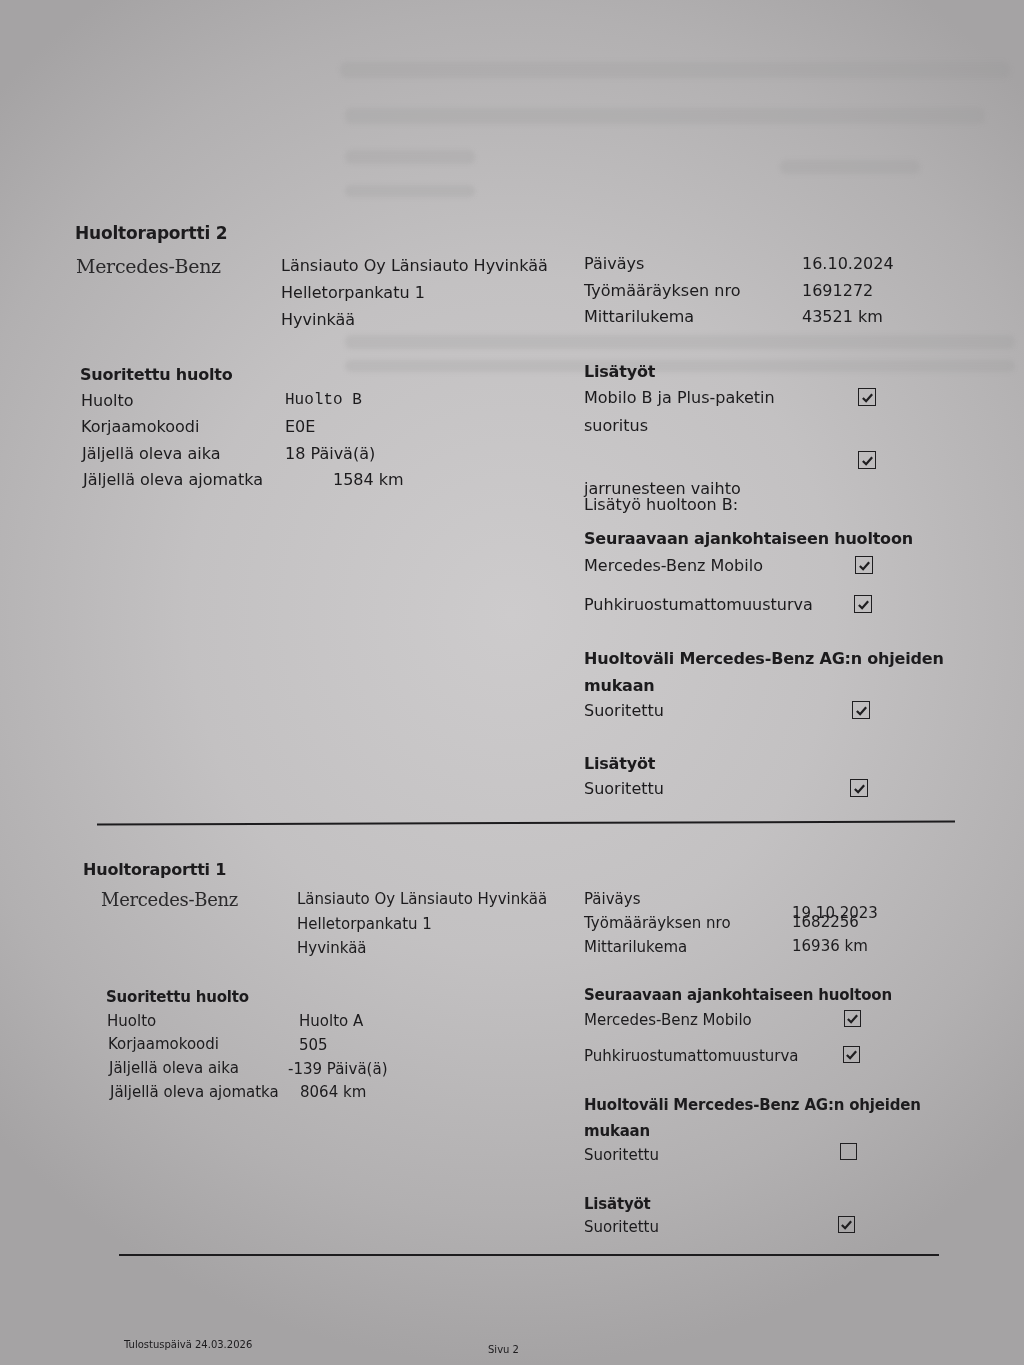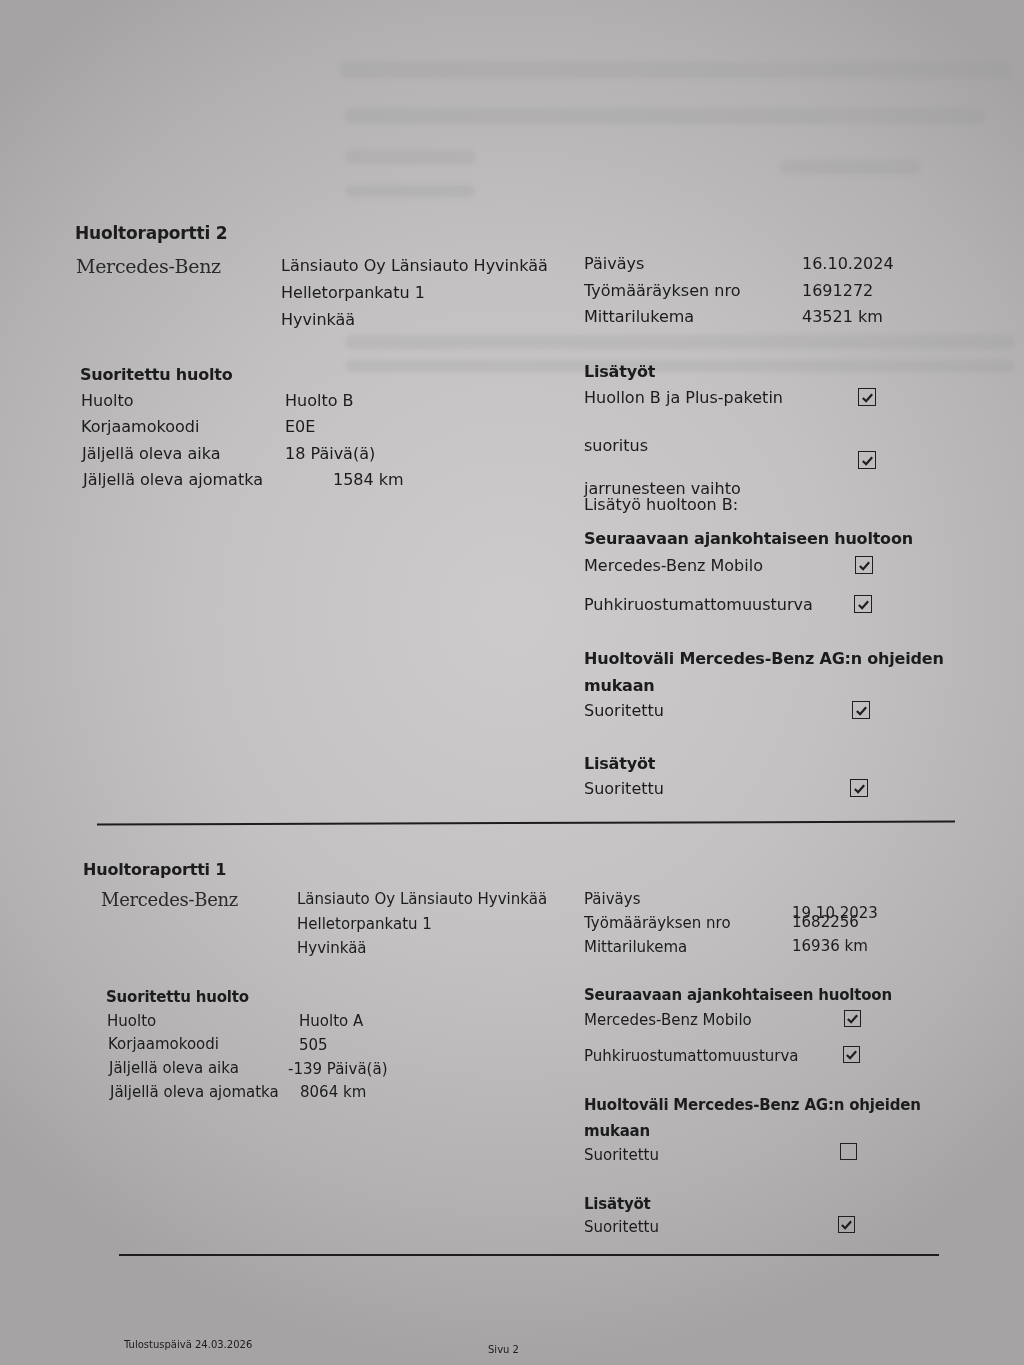--- a/index.html
+++ b/index.html
@@ -63,33 +63,33 @@
     <div class="abs txt" style="left:802px;top:254px;">16.10.2024</div>
     <div class="abs txt" style="left:584px;top:281px;">Työmääräyksen nro</div>
     <div class="abs txt" style="left:802px;top:281px;">1691272</div>
     <div class="abs txt" style="left:584px;top:307px;">Mittarilukema</div>
     <div class="abs txt" style="left:802px;top:307px;">43521 km</div>
   </div>
 
   <div>
     <div class="abs sub" style="left:80px;top:365px;">Suoritettu huolto</div>
     <div class="abs txt" style="left:81px;top:391px;">Huolto</div>
-    <div class="abs txt" style="left:285px;top:391px;">Huolto B</div>
+    <div class="abs txt" style="left:285px;top:391px;font-family:Liberation Mono, monospace;">Huolto B</div>
     <div class="abs txt" style="left:81px;top:417px;">Korjaamokoodi</div>
     <div class="abs txt" style="left:285px;top:417px;">E0E</div>
     <div class="abs txt" style="left:82px;top:444px;">Jäljellä oleva aika</div>
     <div class="abs txt" style="left:285px;top:444px;">18 Päivä(ä)</div>
     <div class="abs txt" style="left:83px;top:470px;">Jäljellä oleva ajomatka</div>
     <div class="abs txt" style="left:286px;top:470px;margin-left:47px;">1584 km</div>
   </div>
 
   <div>
     <div class="abs sub" style="left:584px;top:362px;">Lisätyöt</div>
-    <div class="abs txt" style="left:584px;top:388px;">Huollon B ja Plus-paketin</div>
-    <div class="abs txt" style="left:584px;top:416px;margin-top:20px;">suoritus</div>
+    <div class="abs txt" style="left:584px;top:388px;">Mobilo B ja Plus-paketin</div>
+    <div class="abs txt" style="left:584px;top:416px;">suoritus</div>
     <div class="cb" style="left:858px;top:388px;">
       <svg viewBox="0 0 14 14">
           <path d="M2 7.5 L5.5 11 L12 3.5" fill="none" stroke="#1f1e20" stroke-width="2.4"></path>
         </svg>
     </div>
     <div class="abs txt" style="left:584px;top:452px;margin-top:43px;">Lisätyö huoltoon B:</div>
     <div class="abs txt" style="left:584px;top:479px;">jarrunesteen vaihto</div>
     <div class="cb" style="left:858px;top:451px;">
       <svg viewBox="0 0 14 14">
           <path d="M2 7.5 L5.5 11 L12 3.5" fill="none" stroke="#1f1e20" stroke-width="2.4"></path>

